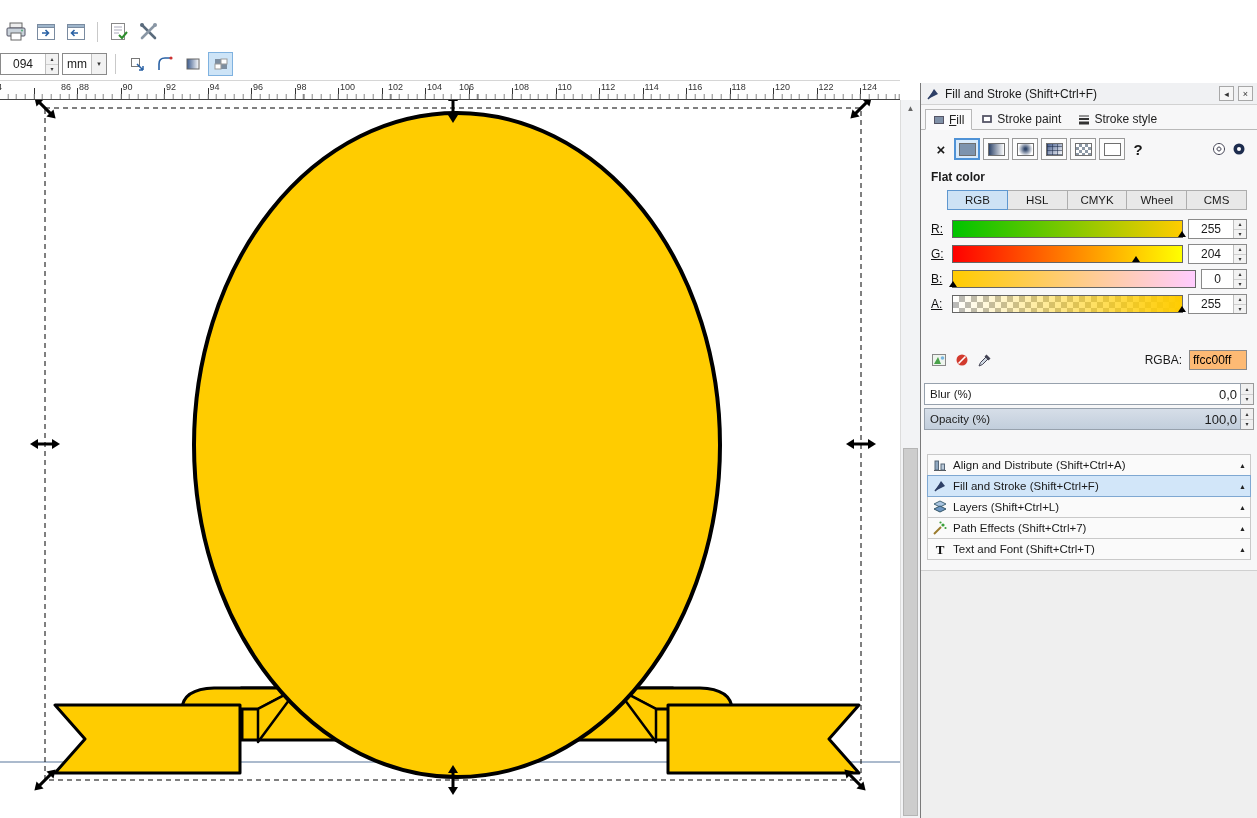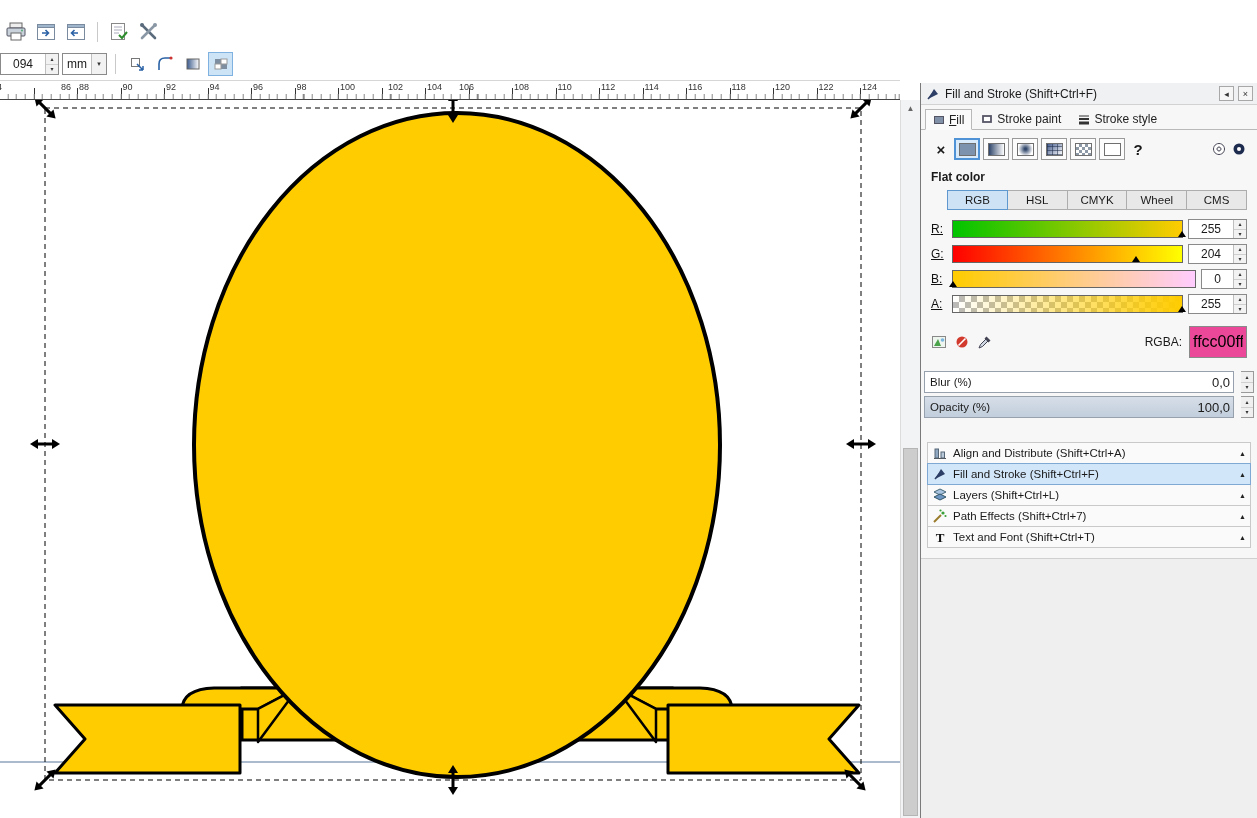--- a/index.html
+++ b/index.html
@@ -61,26 +61,26 @@
 .ctab:first-child{margin-left:0;}
 .ctab.active{background:#cde2f5;border-color:#5f97cf;position:relative;z-index:1;}
 .channels{margin-top:9px;display:flex;flex-direction:column;gap:5px;}
 .chan-row{display:flex;align-items:center;height:20px;gap:5px;}
 .chan-label{width:16px;font-size:12px;color:#111;display:inline-block;}
 .chan-label::first-letter{text-decoration:underline;}
 .chan-track{flex:1;height:18px;border:1px solid #666;position:relative;}
 .chan-marker{position:absolute;bottom:0;width:0;height:0;border-left:4px solid transparent;border-right:4px solid transparent;border-bottom:6px solid #000;}
 .chan-spin{display:inline-flex;height:20px;border:1px solid #8a8a8a;background:#fff;}
 .chan-spin .spin-val{min-width:30px;}
-.rgba-row{display:flex;align-items:center;margin-top:12px;gap:7px;}
+.rgba-row{display:flex;align-items:center;margin-top:36px;gap:7px;}
 .rgba-spacer{flex:1;}
 .rgba-label{font-size:12px;}
-.rgba-input{width:58px;height:32px;border:1px solid #8a8a8a;font-size:16px;padding:0 3px;font-family:"Liberation Sans",sans-serif;background:#ec4899;}
+.rgba-input{width:58px;height:20px;border:1px solid #8a8a8a;font-size:12px;padding:0 3px;font-family:"Liberation Sans",sans-serif;background:#fdba74;}
 .meters{margin-top:10px;padding:0 3px;flex:0 0 auto;}
-.meter-row{display:flex;align-items:stretch;height:22px;margin-top:3px;gap:7px;}
+.meter-row{display:flex;align-items:stretch;height:22px;margin-top:3px;}
 .meter{flex:1;position:relative;border:1px solid #97a1ad;background:#fff;overflow:hidden;}
 .meter-fill{position:absolute;left:0;top:0;bottom:0;width:0;background:linear-gradient(#d6dee8,#c2cedc);}
 .meter-label{position:absolute;left:5px;top:50%;transform:translateY(-50%);font-size:11.5px;color:#1a1a1a;}
 .meter-val{position:absolute;right:3px;top:50%;transform:translateY(-50%);font-size:13px;}
 .meter-spincol{width:13px;display:flex;flex-direction:column;border:1px solid #9a9a9a;border-left:none;background:#f0f0f0;}
 .docks{margin-top:12px;padding:0 6px;display:flex;flex-direction:column;flex:0 0 auto;}
 .dock-row{height:22px;display:flex;align-items:center;gap:5px;padding:0 4px;background:#fafafa;border:1px solid #c9c9c9;margin-top:-1px;font-size:11.5px;position:relative;}
 .dock-row:first-child{margin-top:12px;}
 .dock-row.active{background:#d2e6f9;border-color:#7fa8d2;z-index:1;}
 .dock-lab{flex:1;}

